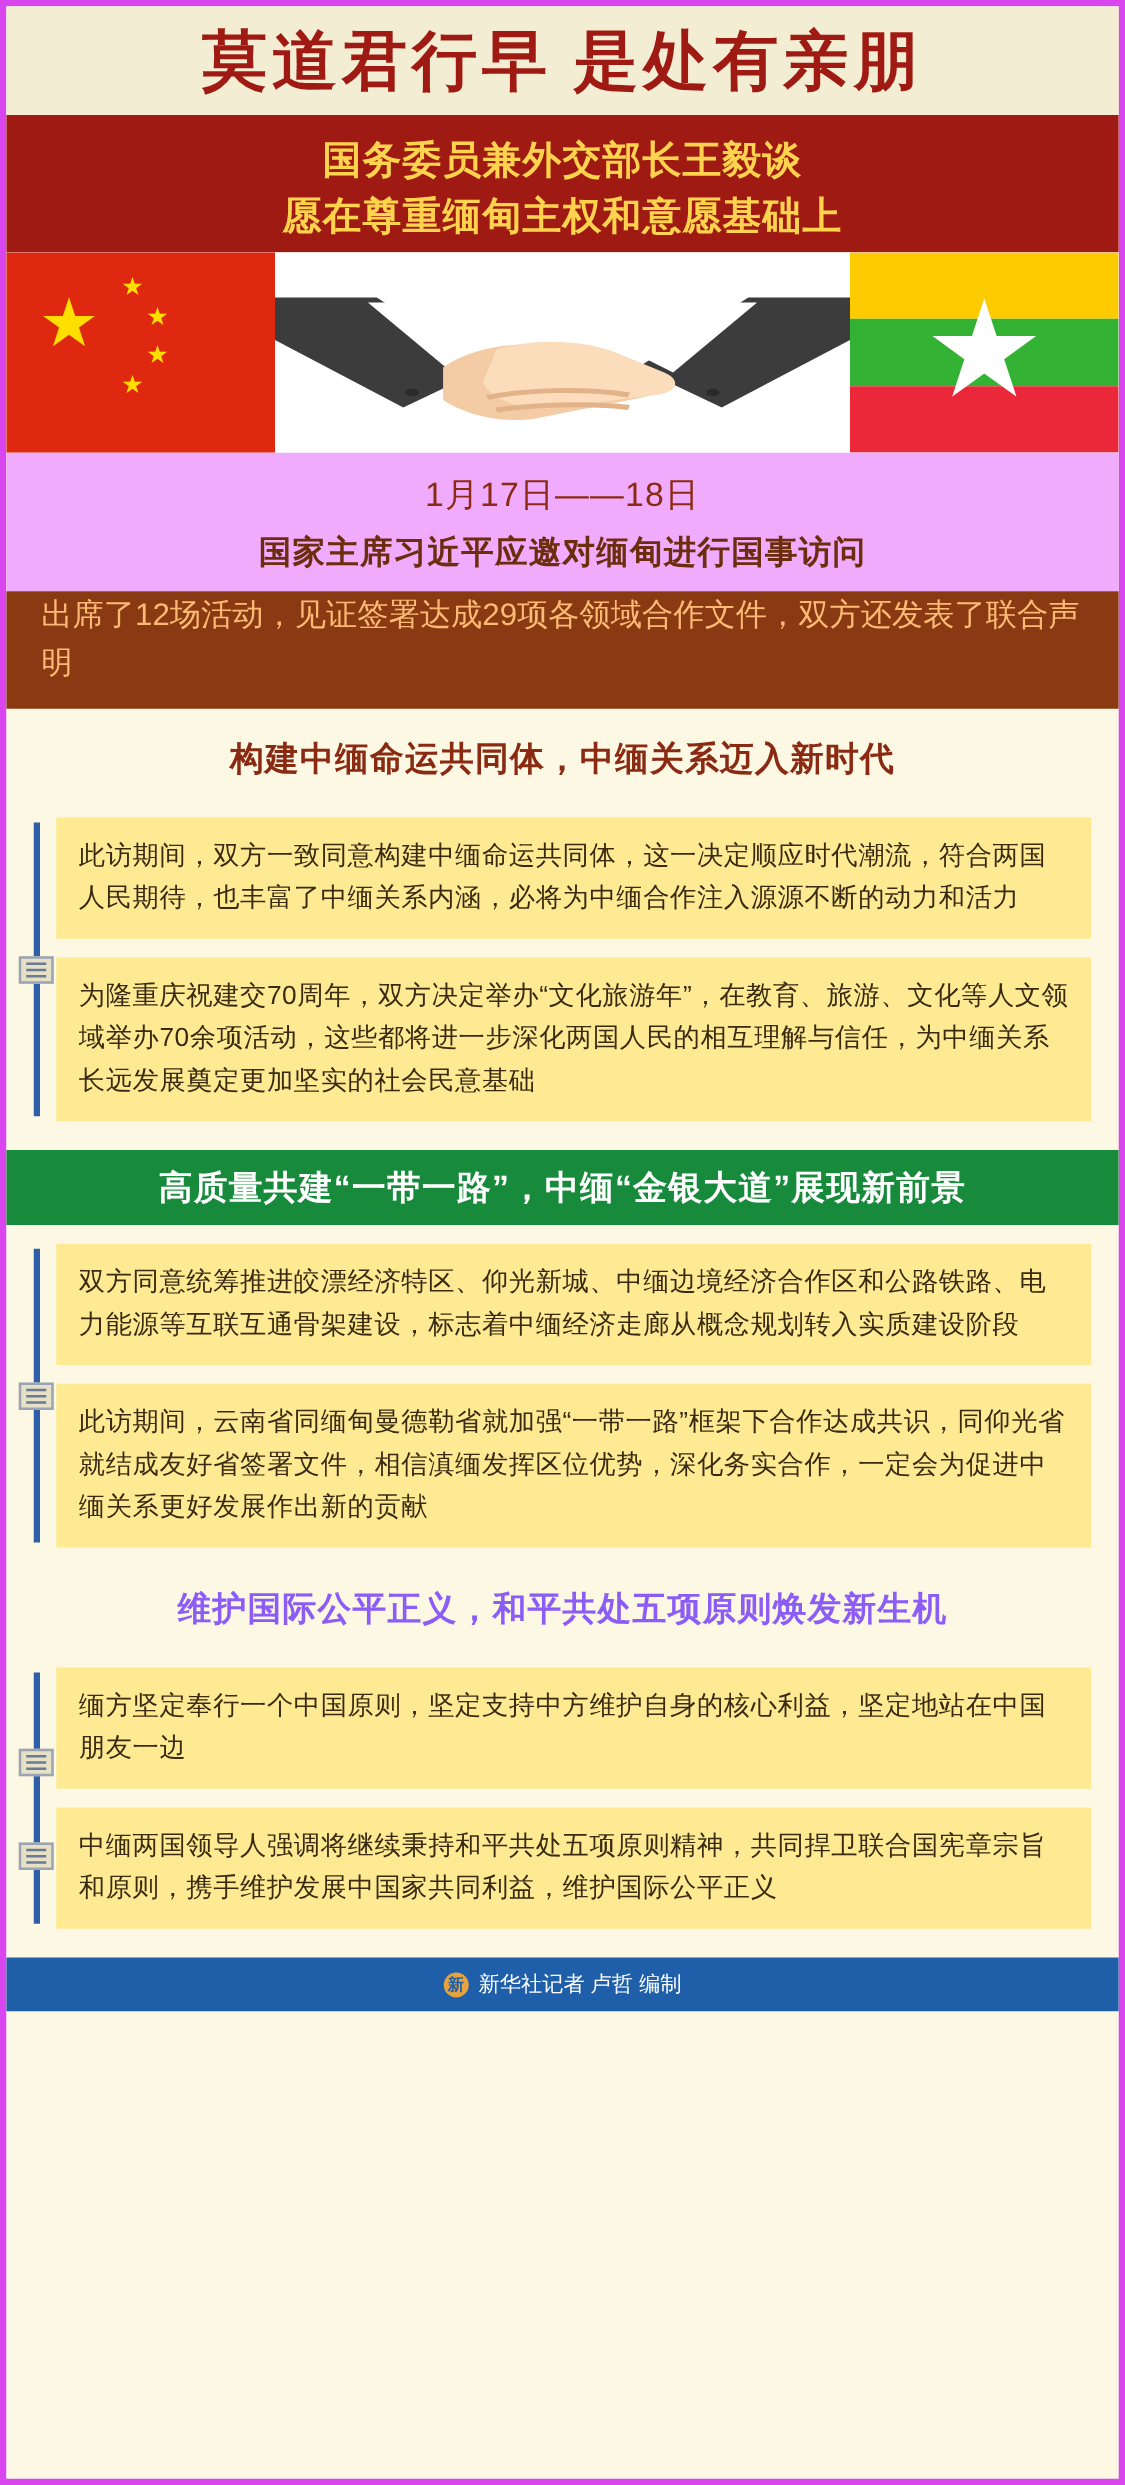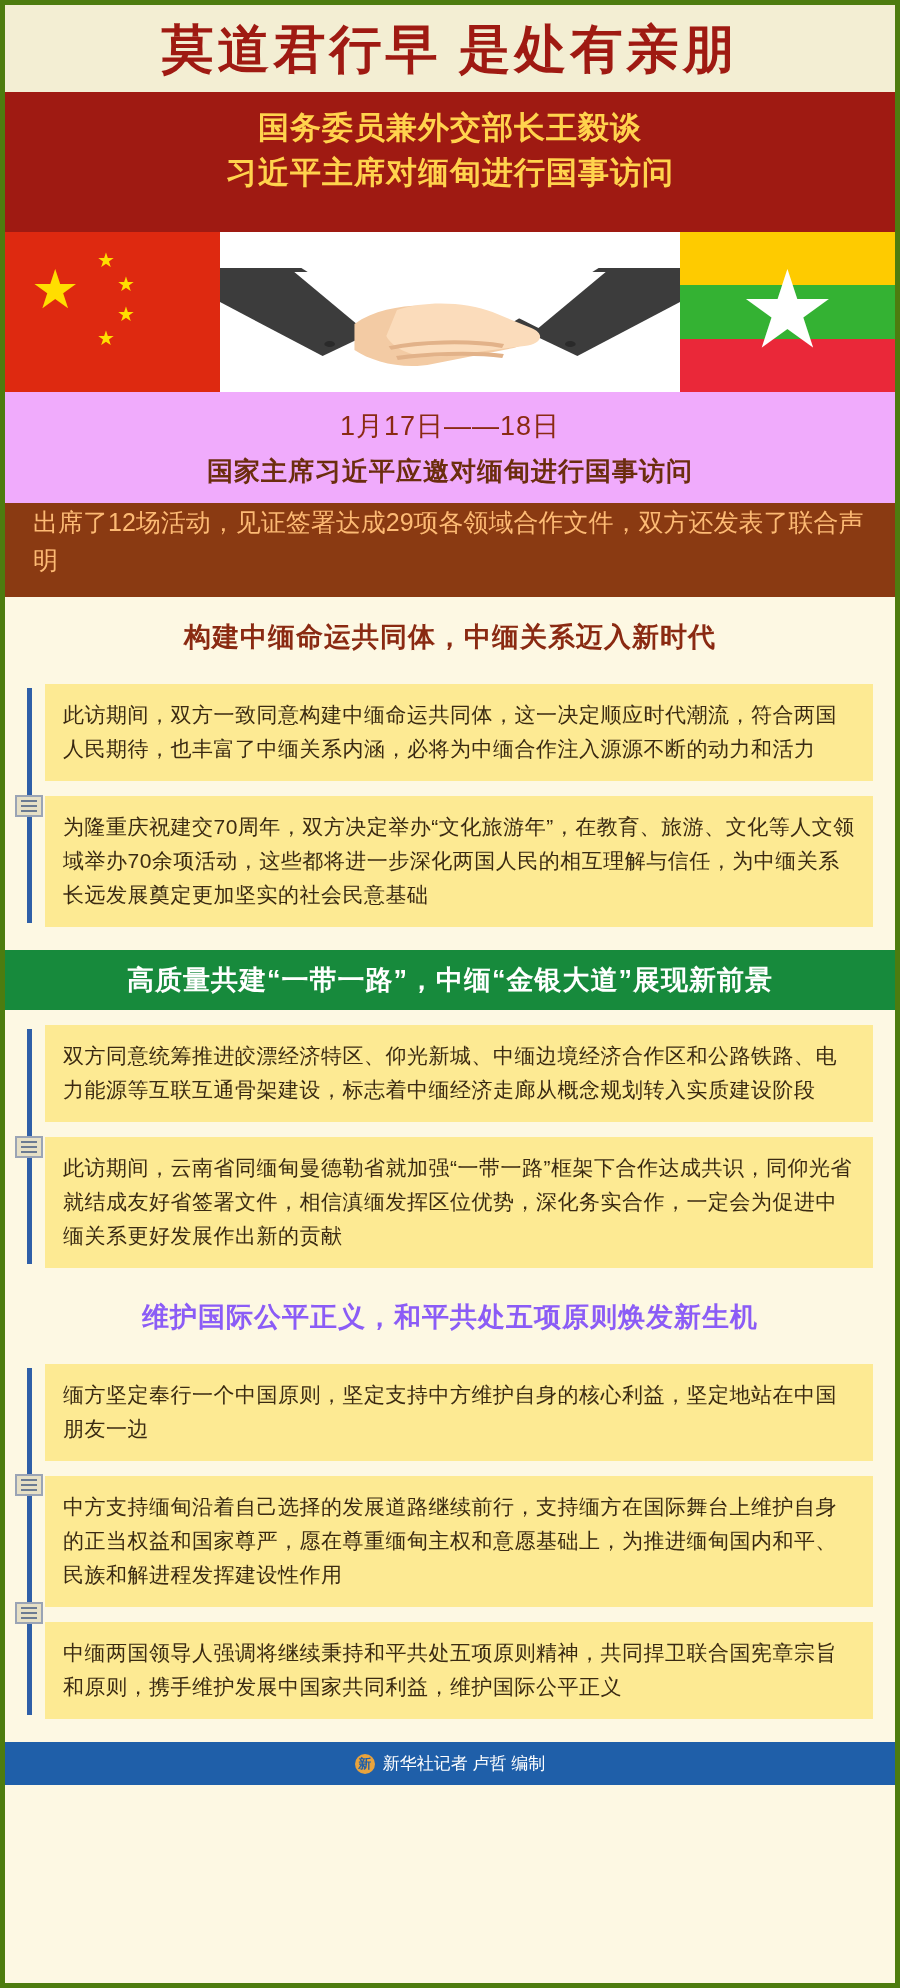--- a/index.html
+++ b/index.html
@@ -5,42 +5,42 @@
   * { box-sizing: border-box; margin: 0; padding: 0; }
   body {
     width: 900px;
     font-family: "Liberation Sans", sans-serif;
     background: #f6f1dc;
   }
   .poster {
     width: 900px;
     min-height: 1988px;
     background: #fdf8e3;
-    border: 5px solid #4d7c0f;
+    border: 5px solid #d946ef;
     position: relative;
     overflow: hidden;
   }
 
   
   .main-title {
     background: #f3eed3;
     text-align: center;
     padding: 16px 0 14px;
   }
   .main-title span {
     font-size: 52px;
     font-weight: bold;
     color: #9f1a12;
     letter-spacing: 4px;
     line-height: 1.1;
     font-family: "Liberation Serif", serif;
   }
   .sub-title-band {
     background: #9f1a12;
-    padding: 14px 0 36px;
+    padding: 14px 0 6px;
     text-align: center;
   }
   .sub-title-band div {
     font-size: 31px;
     font-weight: bold;
     color: #ffd34d;
     line-height: 1.45;
     letter-spacing: 1px;
   }
 
@@ -212,21 +212,21 @@
 <body>
 
 <div class="poster">
 
   <div class="main-title">
     <span>莫道君行早 是处有亲朋</span>
   </div>
 
   <div class="sub-title-band">
     <div>国务委员兼外交部长王毅谈</div>
-    <div>习近平主席对缅甸进行国事访问</div>
+    <div>愿在尊重缅甸主权和意愿基础上</div>
   </div>
 
   <div class="flag-row">
     <div class="flag-cn">
       <div class="big-star">★</div>
       <div class="s s1">★</div>
       <div class="s s2">★</div>
       <div class="s s3">★</div>
       <div class="s s4">★</div>
     </div>
@@ -300,21 +300,20 @@
             <i></i>
             <i></i>
             <i></i>
           </div>
         <div class="node" style="top:67%;">
             <i></i>
             <i></i>
             <i></i>
           </div>
         <div class="item">缅方坚定奉行一个中国原则，坚定支持中方维护自身的核心利益，坚定地站在中国朋友一边</div>
-        <div class="item">中方支持缅甸沿着自己选择的发展道路继续前行，支持缅方在国际舞台上维护自身的正当权益和国家尊严，愿在尊重缅甸主权和意愿基础上，为推进缅甸国内和平、民族和解进程发挥建设性作用</div>
         <div class="item">中缅两国领导人强调将继续秉持和平共处五项原则精神，共同捍卫联合国宪章宗旨和原则，携手维护发展中国家共同利益，维护国际公平正义</div>
       </div>
     </div>
 
   </div>
 
   <div class="footer">
     <span class="logo">新</span>
     <span>新华社记者 卢哲 编制</span>
   </div>

